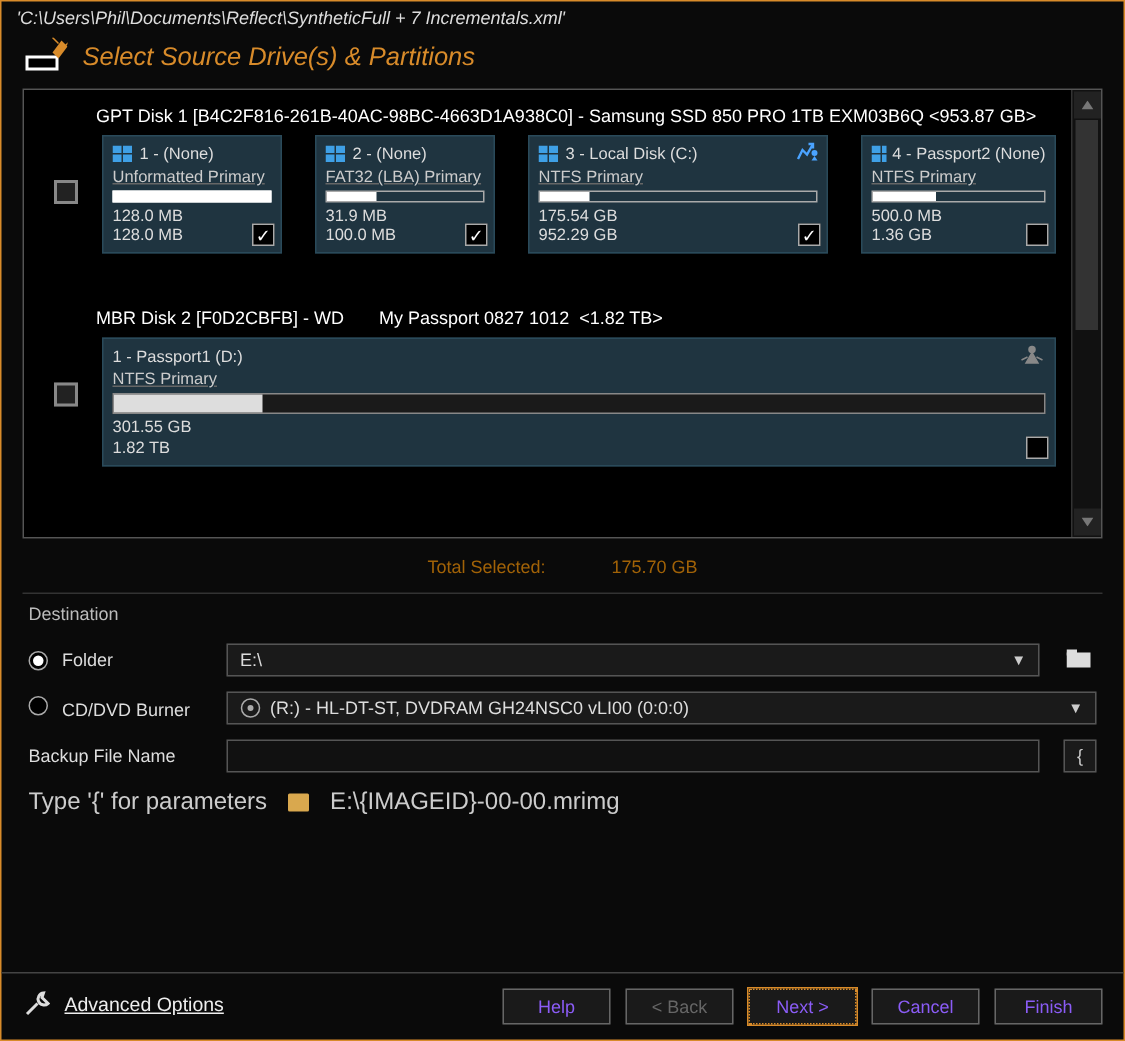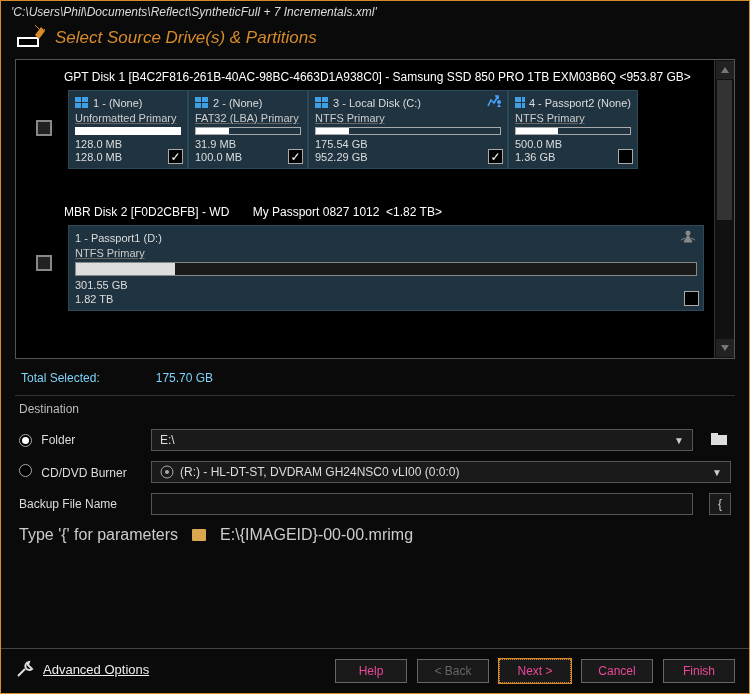--- a/index.html
+++ b/index.html
@@ -40,21 +40,21 @@
   .scrolltrack { flex: 1; width: 100%; position: relative; }
   .scrollthumb { position: absolute; left: 2px; right: 2px; top: 0; height: 140px; background: #333; }
   .disk-block { padding: 8px 8px 8px 8px; }
   .disk-title { color: #fff; font-size: 12px; padding: 2px 0 6px 40px; }
   .disk-row { display: flex; align-items: flex-start; gap: 8px; }
   .disk-check {
     width: 16px; height: 16px; border: 2px solid #888; background: #222;
     margin: 30px 8px 0 12px; flex-shrink: 0;
   }
   .disk-check.sm { margin-top: 30px; }
-  .partitions { display: flex; gap: 0; flex: 1; }
+  .partitions { display: flex; gap: 22px; flex: 1; }
   .part {
     background: #1f3440;
     border: 1px solid #2a4a5a;
     padding: 4px 6px 4px 6px;
     position: relative;
     color: #ddd;
     font-size: 11px;
     display: flex; flex-direction: column; gap: 1px;
   }
   .part-top { display:flex; align-items:center; gap:4px; height:16px; }
@@ -69,21 +69,21 @@
   .part-check {
     position:absolute; bottom:4px; right:4px;
     width:15px; height:15px; border:1px solid #aaa; background:#000;
     display:flex;align-items:center;justify-content:center;
   }
   .part-check.checked::after { content:"✓"; color:#fff; font-size:12px; line-height:1; }
   .wide-part { flex:1; }
   .wide-bar { height:14px; border:1px solid #888; background:#1a1a1a; position:relative; margin:2px 0;}
   .wide-bar .fill { position:absolute; left:0; top:0; bottom:0; background:#ddd; }
 
-  .total-row { padding: 12px 20px 8px; color:#7dd3fc; font-size:12px; display:flex; gap:56px;}
+  .total-row { padding: 12px 20px 8px; color:#a16207; font-size:12px; display:flex; gap:44px;justify-content:center;}
   hr.sep { border:0; border-top:1px solid #333; margin: 2px 14px 0; }
 
   .dest { padding: 4px 18px 0; }
   .dest-row { display:flex; align-items:center; gap:12px; padding:5px 0; }
   .dest-label { width:120px; color:#ddd; font-size:12px; }
   .radio {
     width:13px; height:13px; border:1px solid #aaa; border-radius:50%;
     display:inline-flex;align-items:center;justify-content:center; margin-right:6px;
     background:#000;
   }
@@ -106,21 +106,21 @@
   .footer {
     margin-top:auto;
     border-top:1px solid #444;
     padding:10px 14px;
     display:flex; align-items:flex-start; gap:10px;
   }
   .adv { display:flex; align-items:center; gap:8px; color:#eee; font-size:13px; text-decoration:underline; }
   .footer-spacer { flex:1; }
   .btn {
     min-width:72px; height:24px;
-    background:#1a1a1a; border:1px solid #666; color:#ec4899;
+    background:#1a1a1a; border:1px solid #666; color:#8b5cf6;
     display:flex;align-items:center;justify-content:center; font-size:12px;
     padding:0 12px;
   }
   .btn.disabled { color:#666; }
   .btn.primary { border:1px dotted #d88b2a; outline:1px solid #d88b2a; }
 </style>
 </head>
 <body>
 
 <div class="window">

